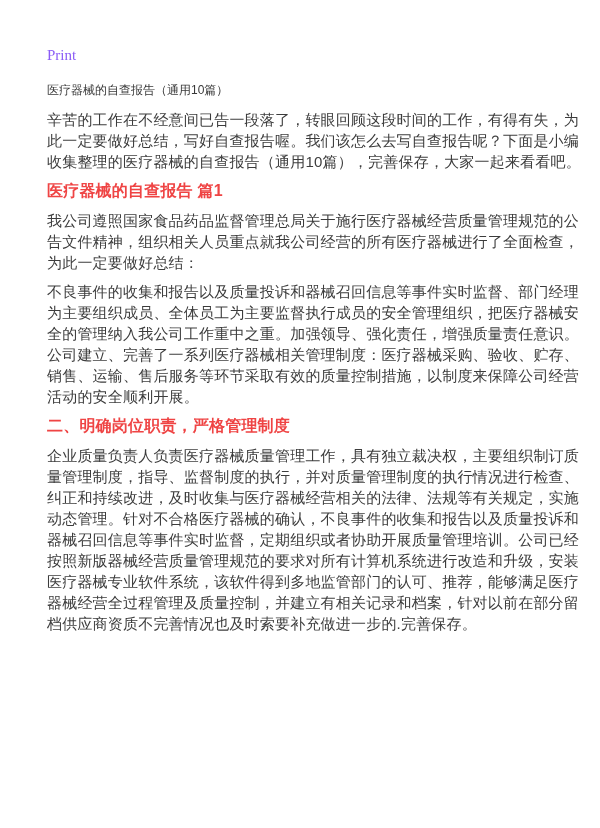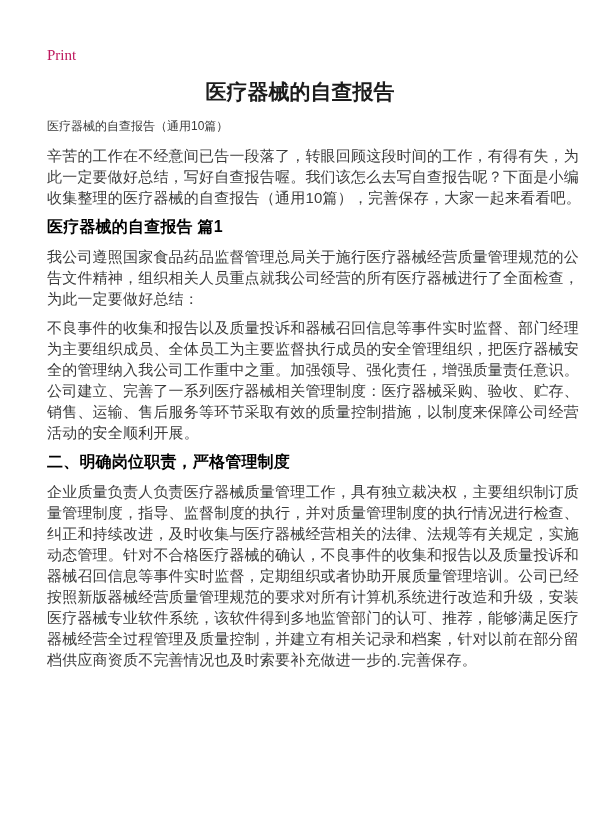--- a/index.html
+++ b/index.html
@@ -19,21 +19,21 @@
     width: 600px;
     height: 828px;
     padding: 47px 17px 0 47px;
     background: #ffffff;
   }
   .print-link {
     display: block;
     font-family: "Liberation Serif", serif;
     font-size: 15px;
     line-height: 16px;
-    color: #be185d;
+    color: #8b5cf6;
     text-decoration: none;
     margin: 0 0 17px 0;
   }
   .doc-title {
     font-size: 21px;
     font-weight: bold;
     color: #1c1c1c;
     text-align: center;
     line-height: 23px;
     margin: 0 30px 13px 0;
@@ -47,34 +47,33 @@
   p.body-para {
     font-size: 15px;
     line-height: 21px;
     color: #3c3c3c;
     margin: 0 0 8px 0;
     letter-spacing: 0.2px;
   }
   .section-heading {
     font-size: 16px;
     font-weight: bold;
-    color: #000000;
+    color: #ef4444;
     line-height: 22px;
     margin: 0 0 8px 0;
     letter-spacing: 0.2px;
   }
 </style>
 </head>
 <body>
 
 <div class="page">
 
   <a href="#" class="print-link">Print</a>
 
-  <h1 class="doc-title">医疗器械的自查报告</h1>
 
   <div class="subtitle">医疗器械的自查报告（通用10篇）</div>
 
   <p class="body-para">辛苦的工作在不经意间已告一段落了，转眼回顾这段时间的工作，有得有失，为此一定要做好总结，写好自查报告喔。我们该怎么去写自查报告呢？下面是小编收集整理的医疗器械的自查报告（通用10篇），完善保存，大家一起来看看吧。</p>
 
   <h2 class="section-heading">医疗器械的自查报告 篇1</h2>
 
   <p class="body-para">我公司遵照国家食品药品监督管理总局关于施行医疗器械经营质量管理规范的公告文件精神，组织相关人员重点就我公司经营的所有医疗器械进行了全面检查，为此一定要做好总结：</p>
 
 

